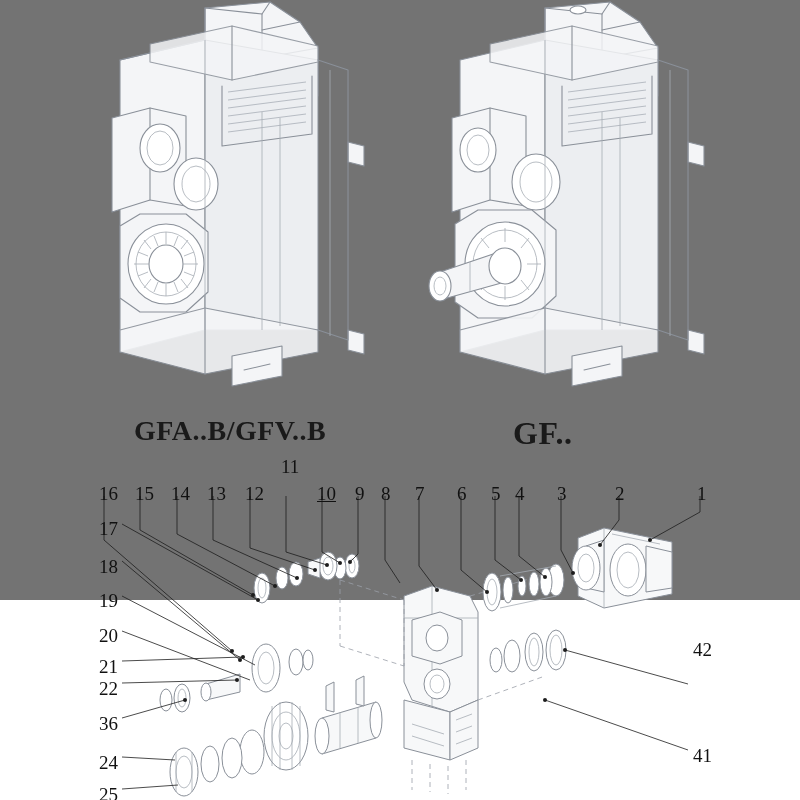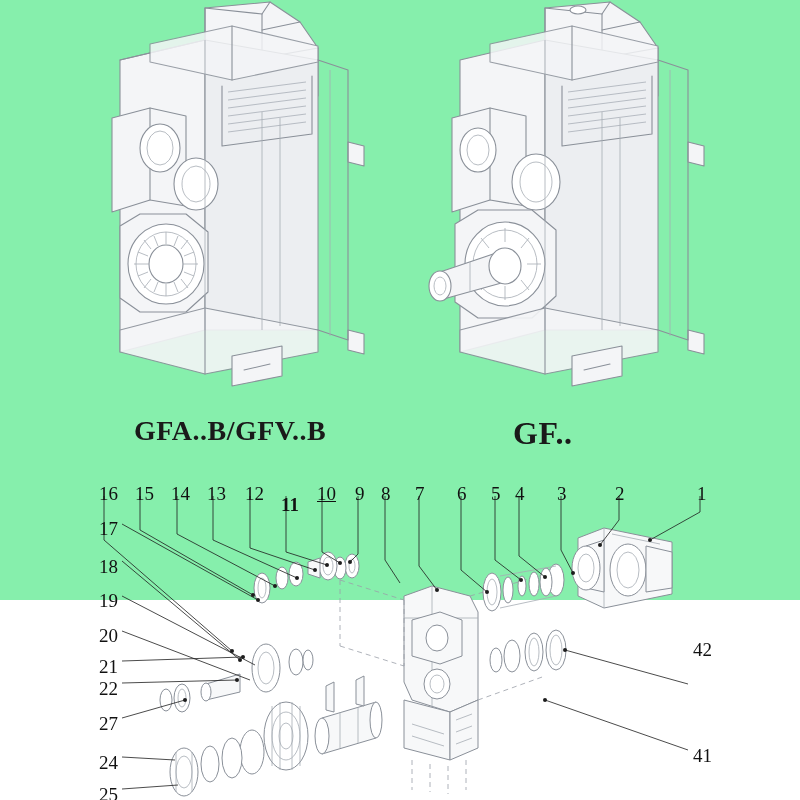--- a/index.html
+++ b/index.html
@@ -10,21 +10,21 @@
   body {
     width: 800px;
     height: 800px;
     overflow: hidden;
     font-family: "Liberation Serif", serif;
   }
   #page {
     position: relative;
     width: 800px;
     height: 600px;
-    background: #86efac;
+    background: #737373;
     text-align: right;
   }
   .svg-layer {
     position: absolute;
     left: 0;
     top: 0;
     width: 800px;
     height: 800px;
   }
   .caption {
@@ -384,38 +384,38 @@
   </svg>
 
   <div class="caption caption-left">GFA..B/GFV..B</div>
   <div class="caption caption-right">GF..</div>
 
   <div class="num" style="left:99px;  top:483px;">16</div>
   <div class="num" style="left:135px; top:483px;">15</div>
   <div class="num" style="left:171px; top:483px;">14</div>
   <div class="num" style="left:207px; top:483px;">13</div>
   <div class="num" style="left:245px; top:483px;">12</div>
-  <div class="num" style="left:281px; top:494px;font-weight:bold;">11</div>
+  <div class="num" style="left:281px; top:456px;">11</div>
   <div class="num" style="left:317px; top:483px;text-decoration:underline;">10</div>
   <div class="num" style="left:355px; top:483px;">9</div>
   <div class="num" style="left:381px; top:483px;">8</div>
   <div class="num" style="left:415px; top:483px;">7</div>
   <div class="num" style="left:457px; top:483px;">6</div>
   <div class="num" style="left:491px; top:483px;">5</div>
   <div class="num" style="left:515px; top:483px;">4</div>
   <div class="num" style="left:557px; top:483px;">3</div>
   <div class="num" style="left:615px; top:483px;">2</div>
   <div class="num" style="left:697px; top:483px;">1</div>
 
   <div class="num" style="left:99px; top:518px;">17</div>
   <div class="num" style="left:99px; top:556px;">18</div>
   <div class="num" style="left:99px; top:590px;">19</div>
   <div class="num" style="left:99px; top:625px;">20</div>
   <div class="num" style="left:99px; top:656px;">21</div>
   <div class="num" style="left:99px; top:678px;">22</div>
-  <div class="num" style="left:99px; top:713px;">27</div>
+  <div class="num" style="left:99px; top:713px;">36</div>
   <div class="num" style="left:99px; top:752px;">24</div>
   <div class="num" style="left:99px; top:784px;">25</div>
 
   <div class="num" style="left:693px; top:639px;">42</div>
   <div class="num" style="left:693px; top:745px;">41</div>
 
 </div>
 
 </body></html>

